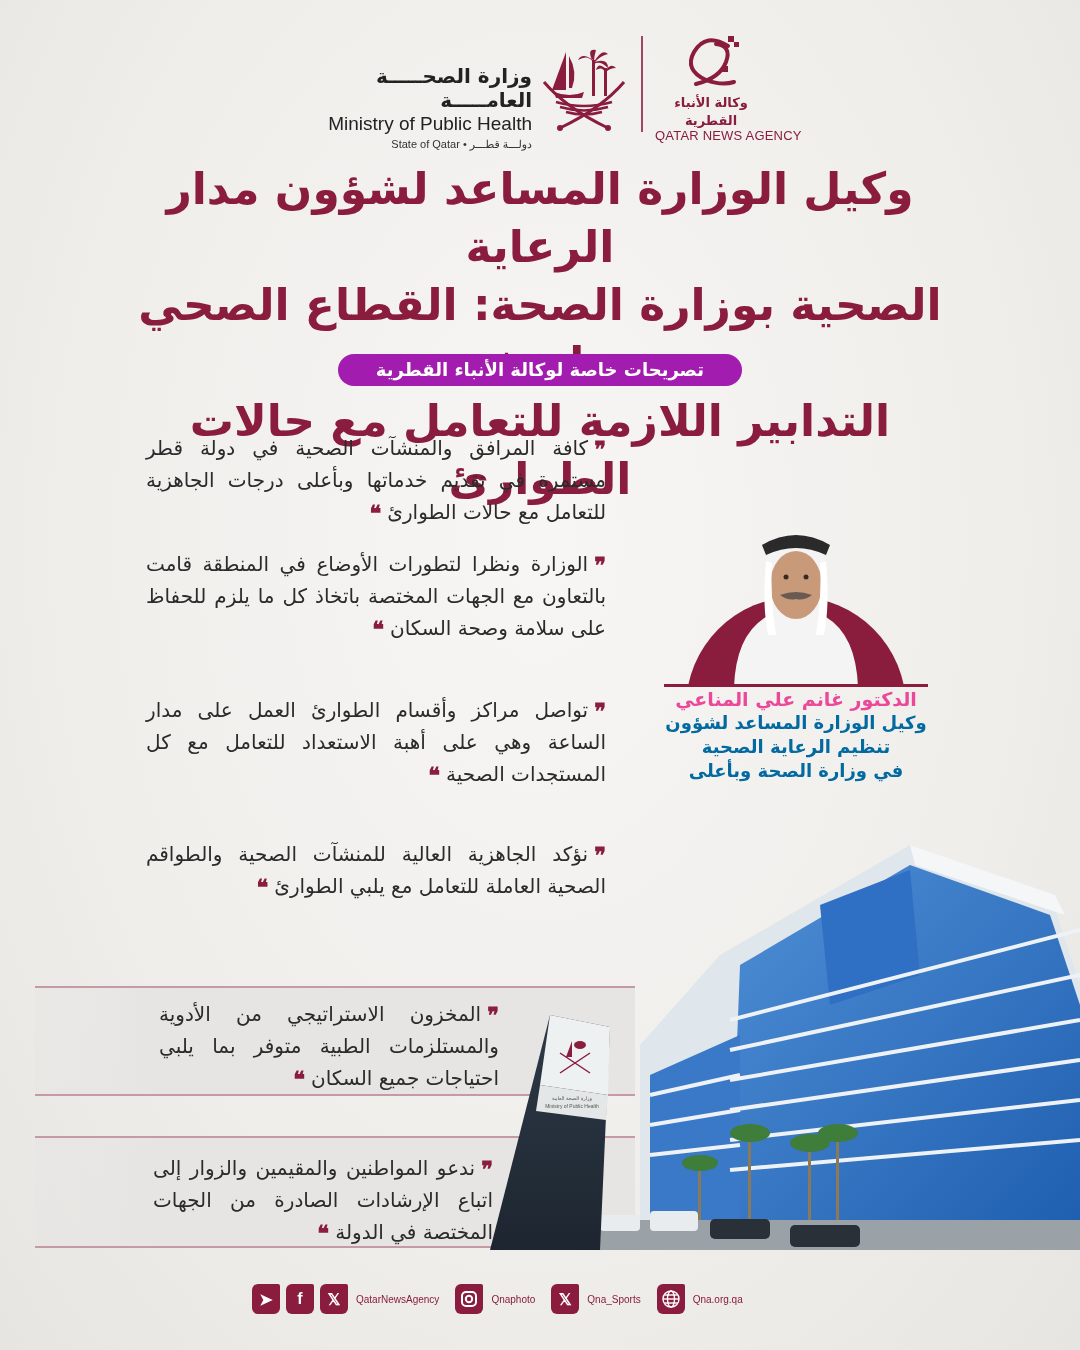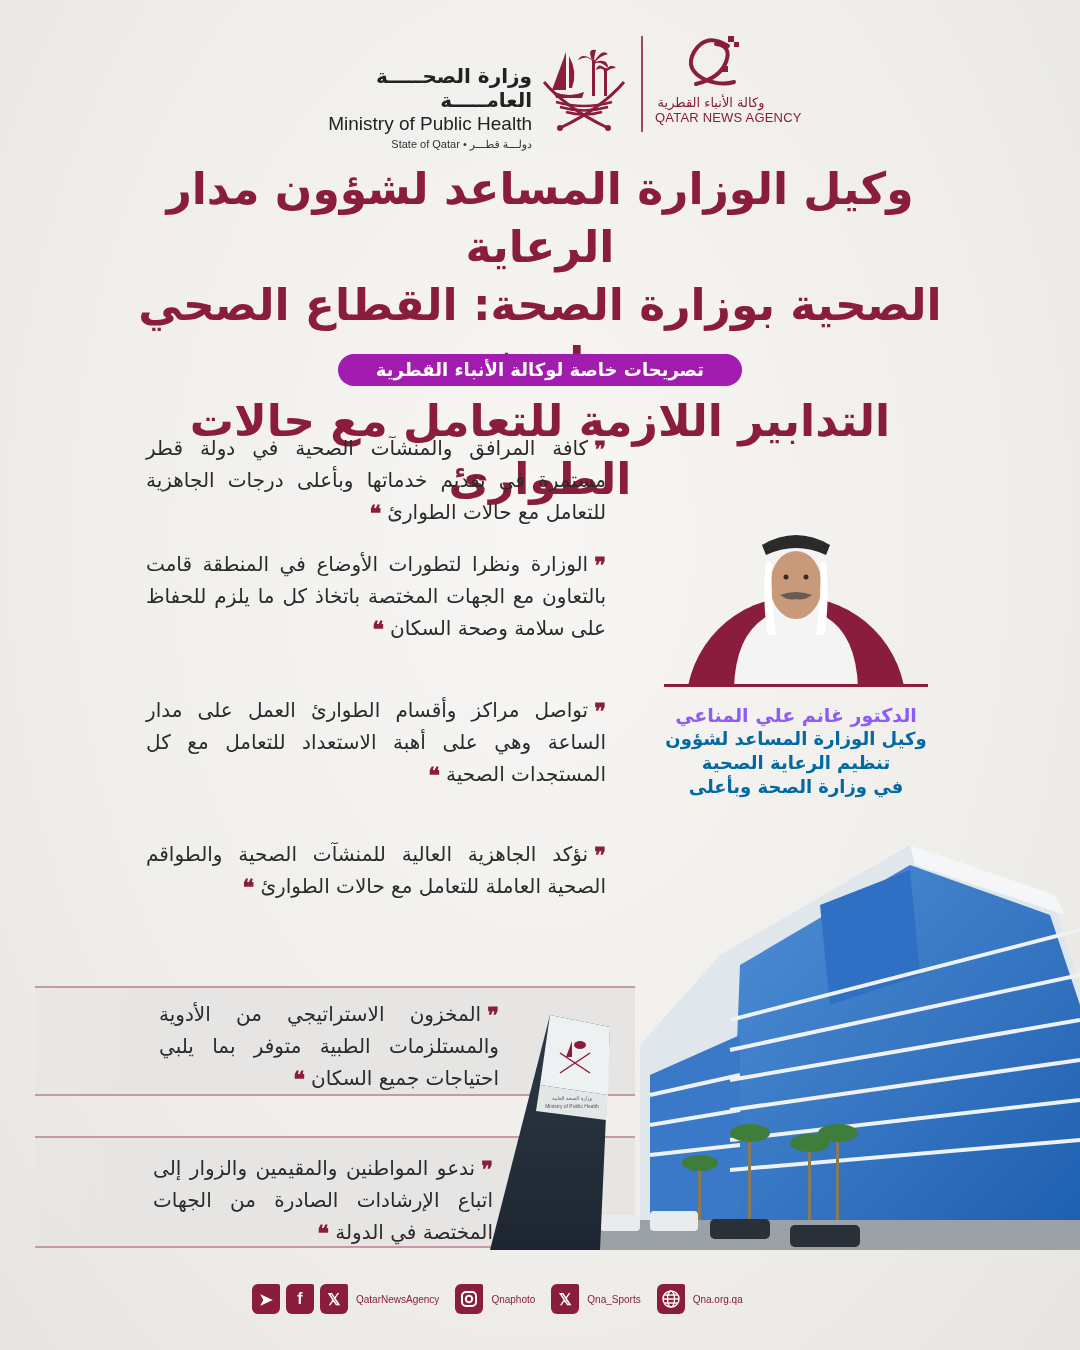--- a/index.html
+++ b/index.html
@@ -14,21 +14,21 @@
     
     .header { position: absolute; top: 30px; left: 0; width: 898px; height: 110px; }
     .moph-text { position: absolute; left: 300px; top: 34px; width: 232px; text-align: right; }
     .moph-ar { font-size: 20px; font-weight: bold; color: #222; direction: rtl; line-height: 24px; }
     .moph-en { font-family: "Liberation Sans", sans-serif; font-size: 19px; color: #222; line-height: 24px; white-space: nowrap; }
     .moph-state { font-family: "Liberation Sans", sans-serif; font-size: 11px; color: #333; line-height: 16px; white-space: nowrap; }
     .emblem { position: absolute; left: 536px; top: 8px; width: 96px; height: 96px; }
     .logo-divider { position: absolute; left: 641px; top: 6px; width: 2px; height: 96px; background: #8a1c3e; opacity: 0.8; }
     .qna-logo { position: absolute; left: 655px; top: 2px; width: 112px; height: 104px; text-align: center; }
     .qna-mark { display: block; margin: 0 auto; width: 70px; height: 62px; }
-    .qna-ar { font-size: 13px; font-weight: normal; color: #8a1c3e; direction: rtl; line-height: 18px; }
+    .qna-ar { font-size: 13px; font-weight: bold; color: #8a1c3e; direction: rtl; line-height: 18px; }
     .qna-en { font-family: "Liberation Sans", sans-serif; font-size: 13px; font-weight: normal; color: #8a1c3e; letter-spacing: 0.2px; line-height: 12px; white-space: nowrap; }
 
     
     .headline {
       position: absolute; top: 160px; left: 110px; width: 860px;
       text-align: center; direction: rtl;
       font-size: 44px; font-weight: bold; color: #8a1c3e; line-height: 58px;
     }
 
     
@@ -52,21 +52,21 @@
     .q-close { margin-right: 6px; }
 
     
     .speaker { position: absolute; left: 664px; top: 525px; width: 264px; }
     .portrait { position: relative; width: 264px; height: 162px; overflow: hidden; }
     .portrait-arc {
       position: absolute; left: 22px; top: 72px; width: 220px; height: 220px;
       border-radius: 50%; background: #8a1c3e;
     }
     .portrait-base { position: absolute; left: 0; bottom: 0; width: 264px; height: 3px; background: #8a1c3e; }
-    .speaker-name { margin-top: 16px; text-align: center; direction: rtl; font-size: 19px; font-weight: bold; color: #8b5cf6; line-height: 24px; }
+    .speaker-name { text-align: center; direction: rtl; font-size: 19px; font-weight: bold; color: #ec4899; line-height: 24px; }
     .speaker-title { text-align: center; direction: rtl; font-size: 18px; font-weight: bold; color: #0369a1; line-height: 24px; }
 
     
     .panel {
       position: absolute; left: 35px; width: 600px; height: 110px;
       background: linear-gradient(90deg, rgba(228,227,225,0.3) 0%, #e6e5e3 20%, #e6e5e3 100%);
       border-bottom: 2px solid #c49aa4; border-top: 2px solid #c49aa4;
     }
     .panel-quote { position: absolute; left: 118px; width: 340px; direction: rtl; text-align: justify; font-size: 20px; line-height: 32px; color: #2b2b2b; }
 
@@ -142,21 +142,21 @@
 
 <div class="quote" style="top:548px; left:146px;">
   <span class="q-open">❞</span><span>الوزارة ونظرا لتطورات الأوضاع في المنطقة قامت بالتعاون مع الجهات المختصة باتخاذ كل ما يلزم للحفاظ على سلامة وصحة السكان</span><span class="q-close">❝</span>
 </div>
 
 <div class="quote" style="top:694px; left:146px;">
   <span class="q-open">❞</span><span>تواصل مراكز وأقسام الطوارئ العمل على مدار الساعة وهي على أهبة الاستعداد للتعامل مع كل المستجدات الصحية</span><span class="q-close">❝</span>
 </div>
 
 <div class="quote" style="top:838px; left:146px;">
-  <span class="q-open">❞</span><span>نؤكد الجاهزية العالية للمنشآت الصحية والطواقم الصحية العاملة للتعامل مع حالات الطوارئ</span><span class="q-close">❝</span>
+  <span class="q-open">❞</span><span>نؤكد الجاهزية العالية للمنشآت الصحية والطواقم الصحية العاملة للتعامل مع يلبي الطوارئ</span><span class="q-close">❝</span>
 </div>
 
 <div class="speaker">
   <div class="portrait">
     <div class="portrait-arc"></div>
     <svg style="position:absolute; left:42px; top:0;" width="180" height="162" viewBox="0 0 180 162">
       <path d="M28 162 Q30 110 60 92 L60 60 Q56 10 90 6 Q124 10 120 60 L120 92 Q150 110 152 162 Z" fill="#f4f4f4"></path>
       <path d="M56 20 Q90 0 124 20 L120 30 Q90 16 60 30 Z" fill="#2a2a2a"></path>
       <ellipse cx="90" cy="60" rx="26" ry="34" fill="#c99a7a"></ellipse>
       <path d="M74 70 Q90 64 106 70 Q98 76 90 74 Q82 76 74 70 Z" fill="#6a5a52"></path>

